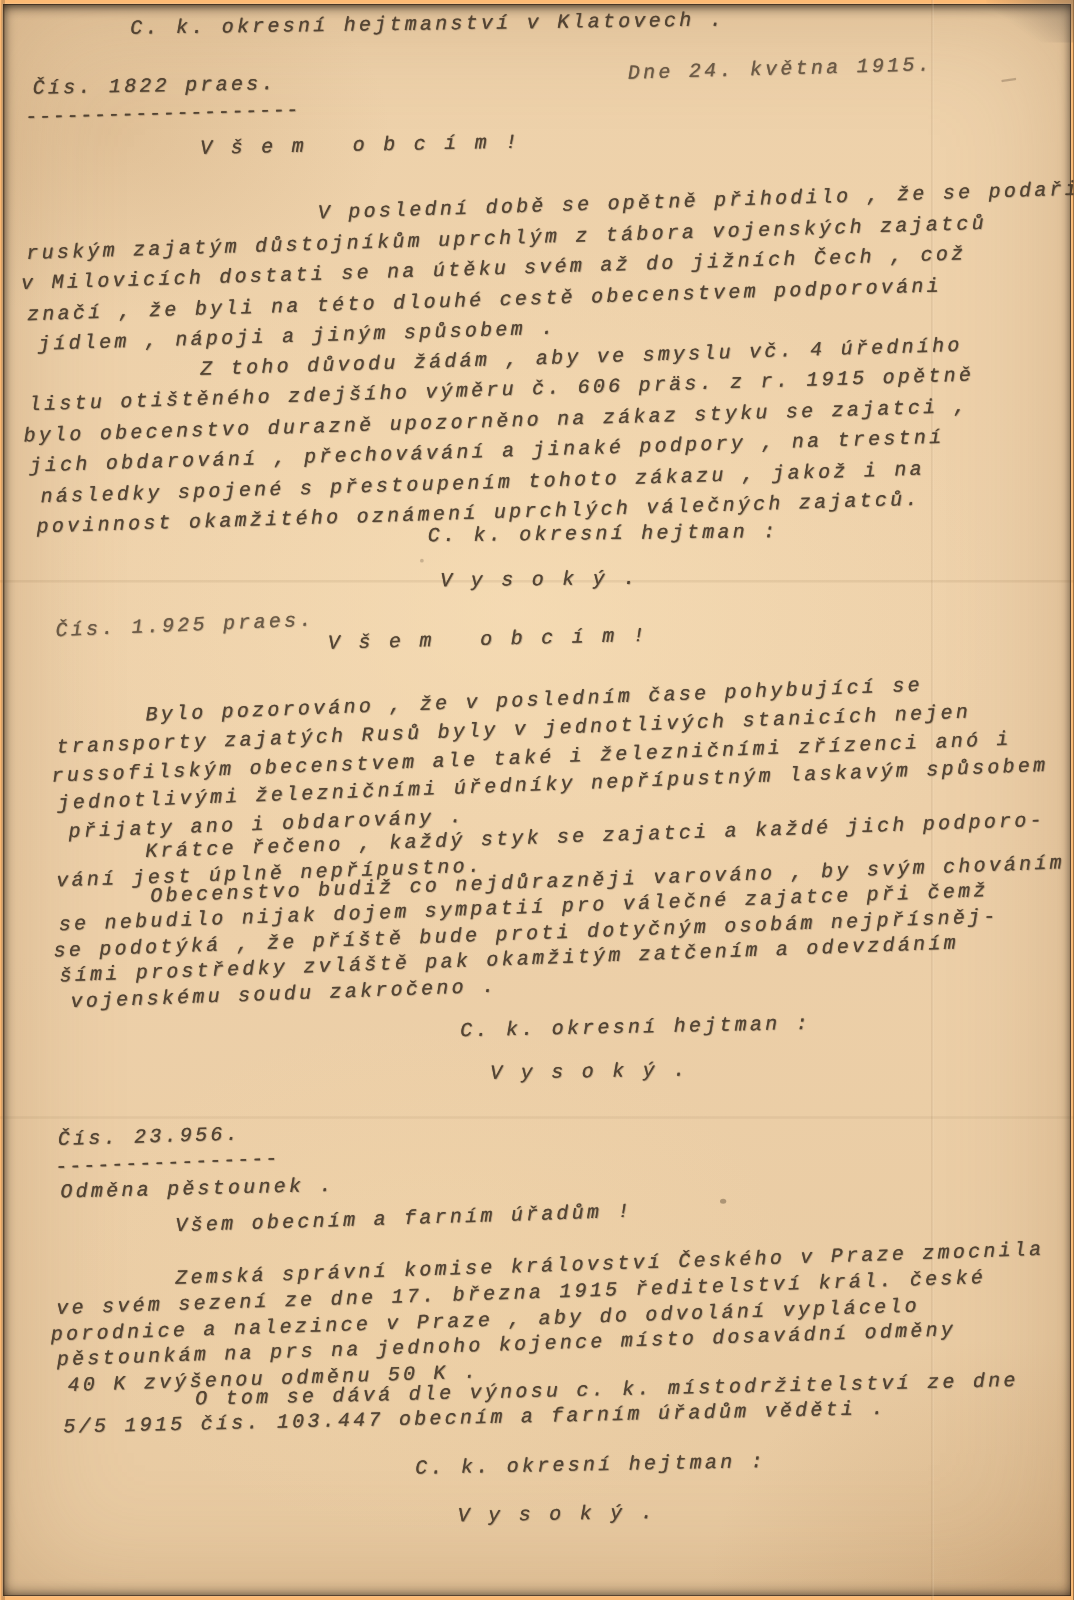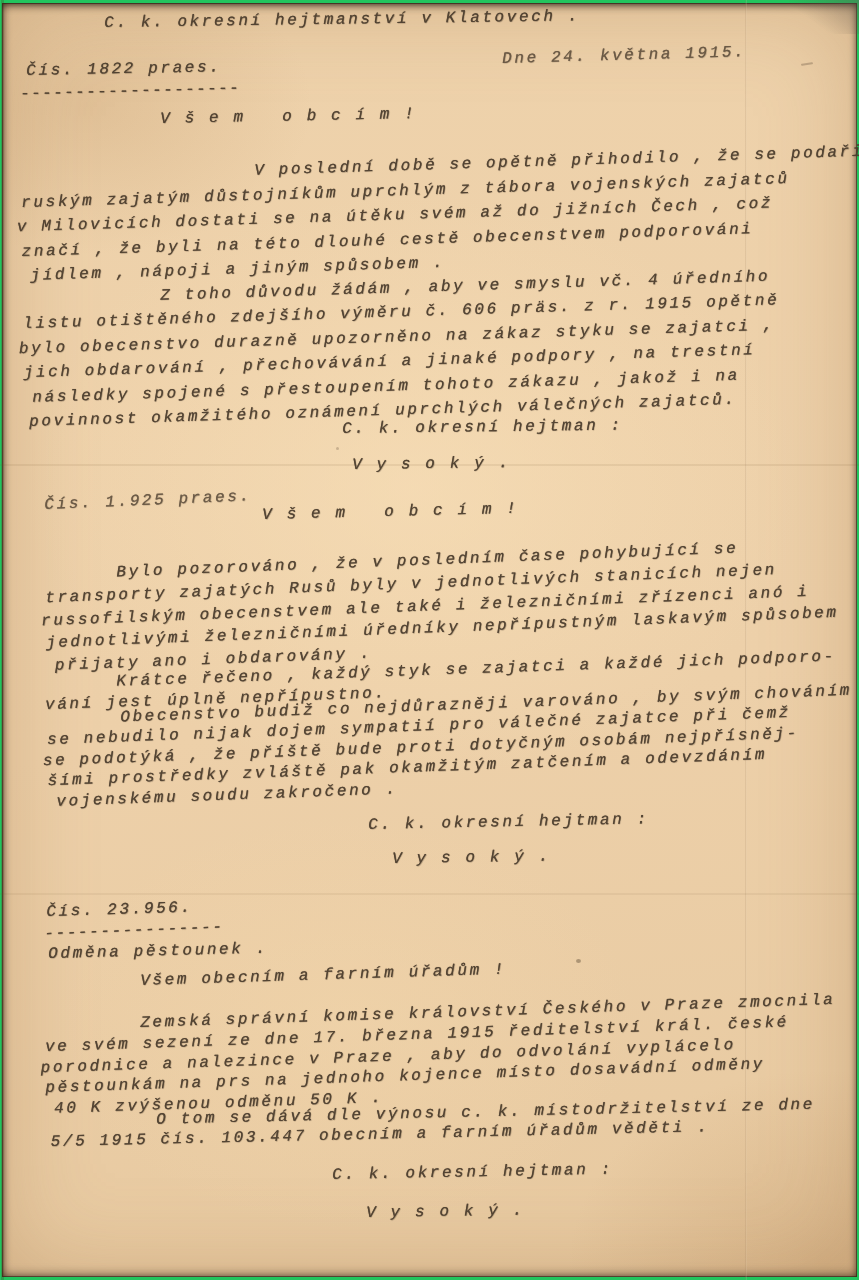--- a/index.html
+++ b/index.html
@@ -1,16 +1,16 @@
 <!DOCTYPE html>
 <html><head>
 <meta charset="utf-8">
 <style>
   html,body{margin:0;padding:0;background:#15100a;}
-  .scan{position:relative;width:859px;height:1280px;overflow:hidden;background:#22c55e;}
+  .scan{position:relative;width:859px;height:1280px;overflow:hidden;background:#fdba74;}
   .paper{
     position:absolute;left:2px;top:3px;right:2px;bottom:3px;
     background:
       radial-gradient(ellipse 560px 420px at 48% 38%, rgba(250,226,186,.55), transparent 70%),
       radial-gradient(ellipse 420px 300px at 40% 80%, rgba(244,216,172,.4), transparent 70%),
       radial-gradient(ellipse 300px 200px at 10% 8%, rgba(188,146,98,.28), transparent 75%),
       radial-gradient(ellipse 340px 260px at 96% 99%, rgba(182,138,90,.3), transparent 75%),
       linear-gradient(173deg,#eed2ab 0%,#edd0a9 55%,#e7c9a0 100%);
     box-shadow:
       inset 0 0 0 1px rgba(40,26,14,.55),

